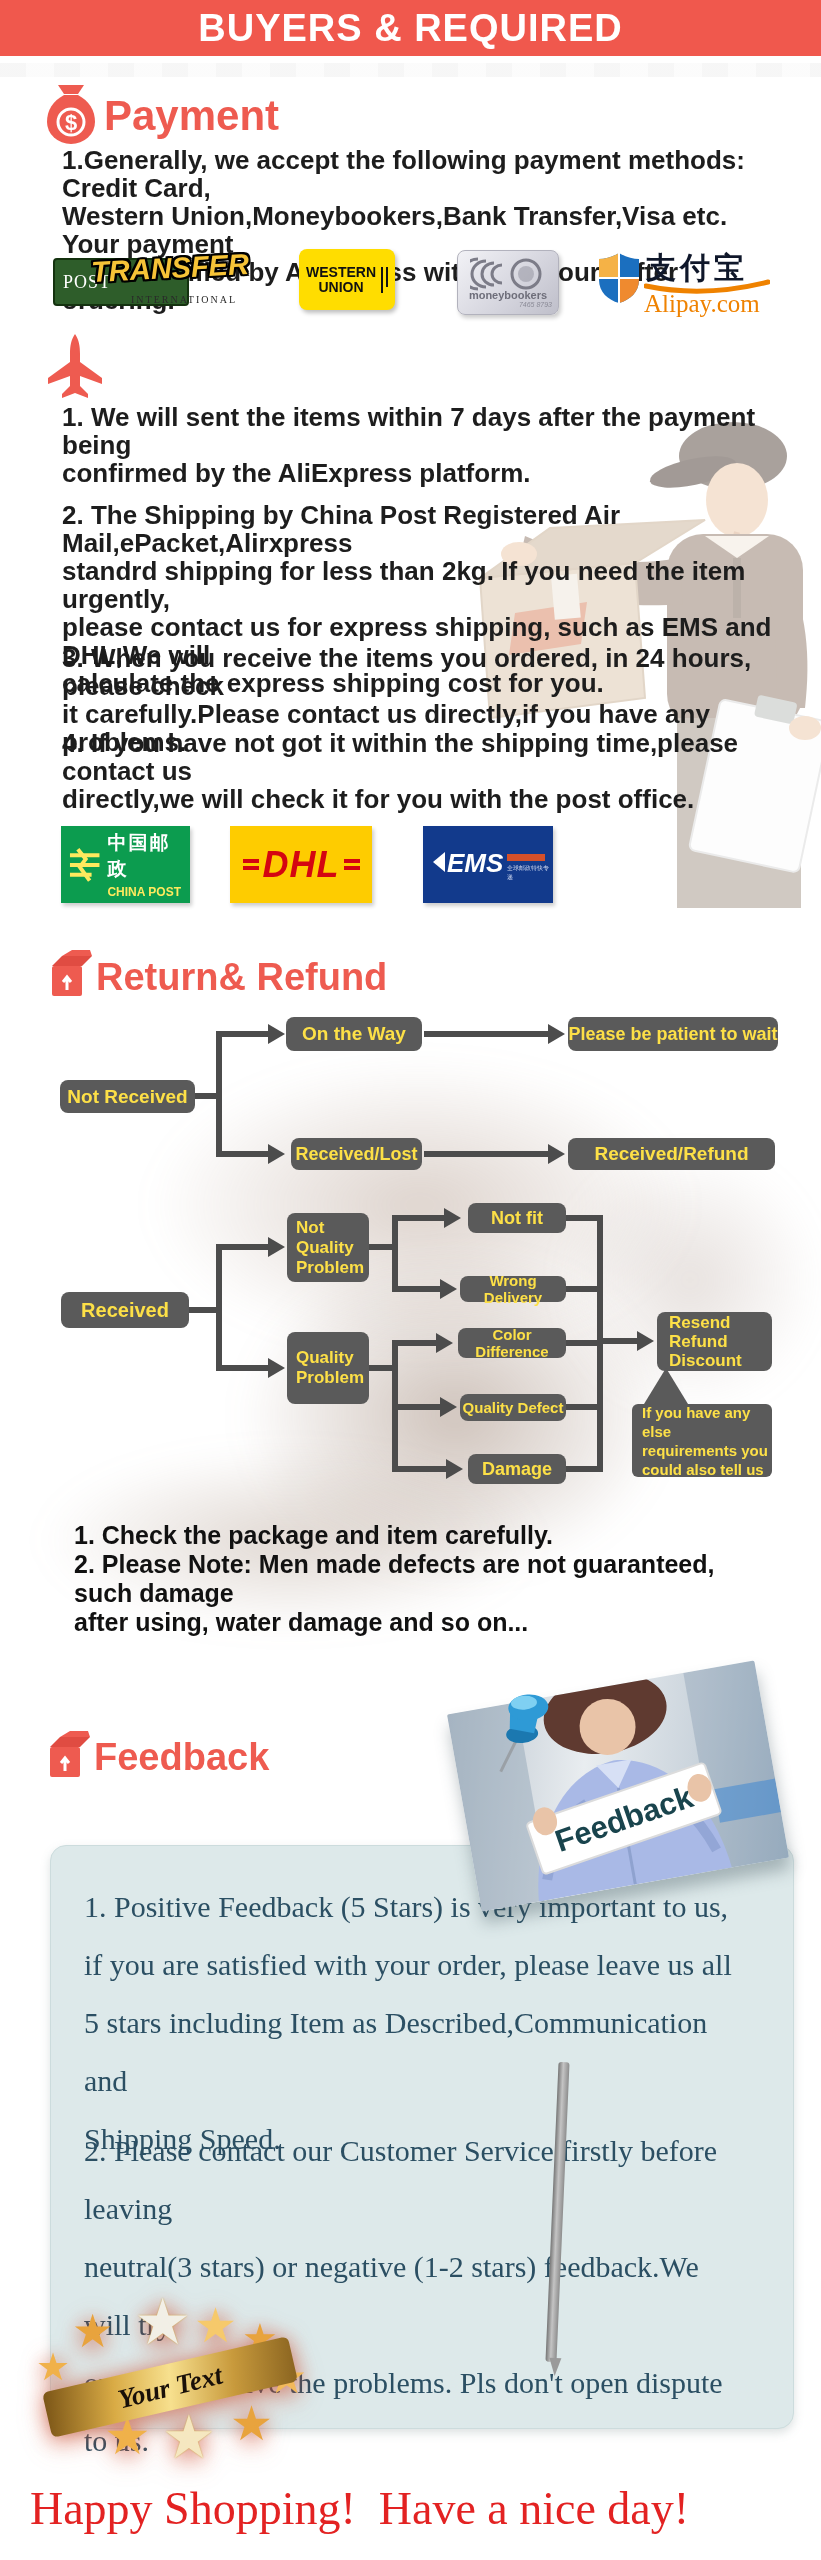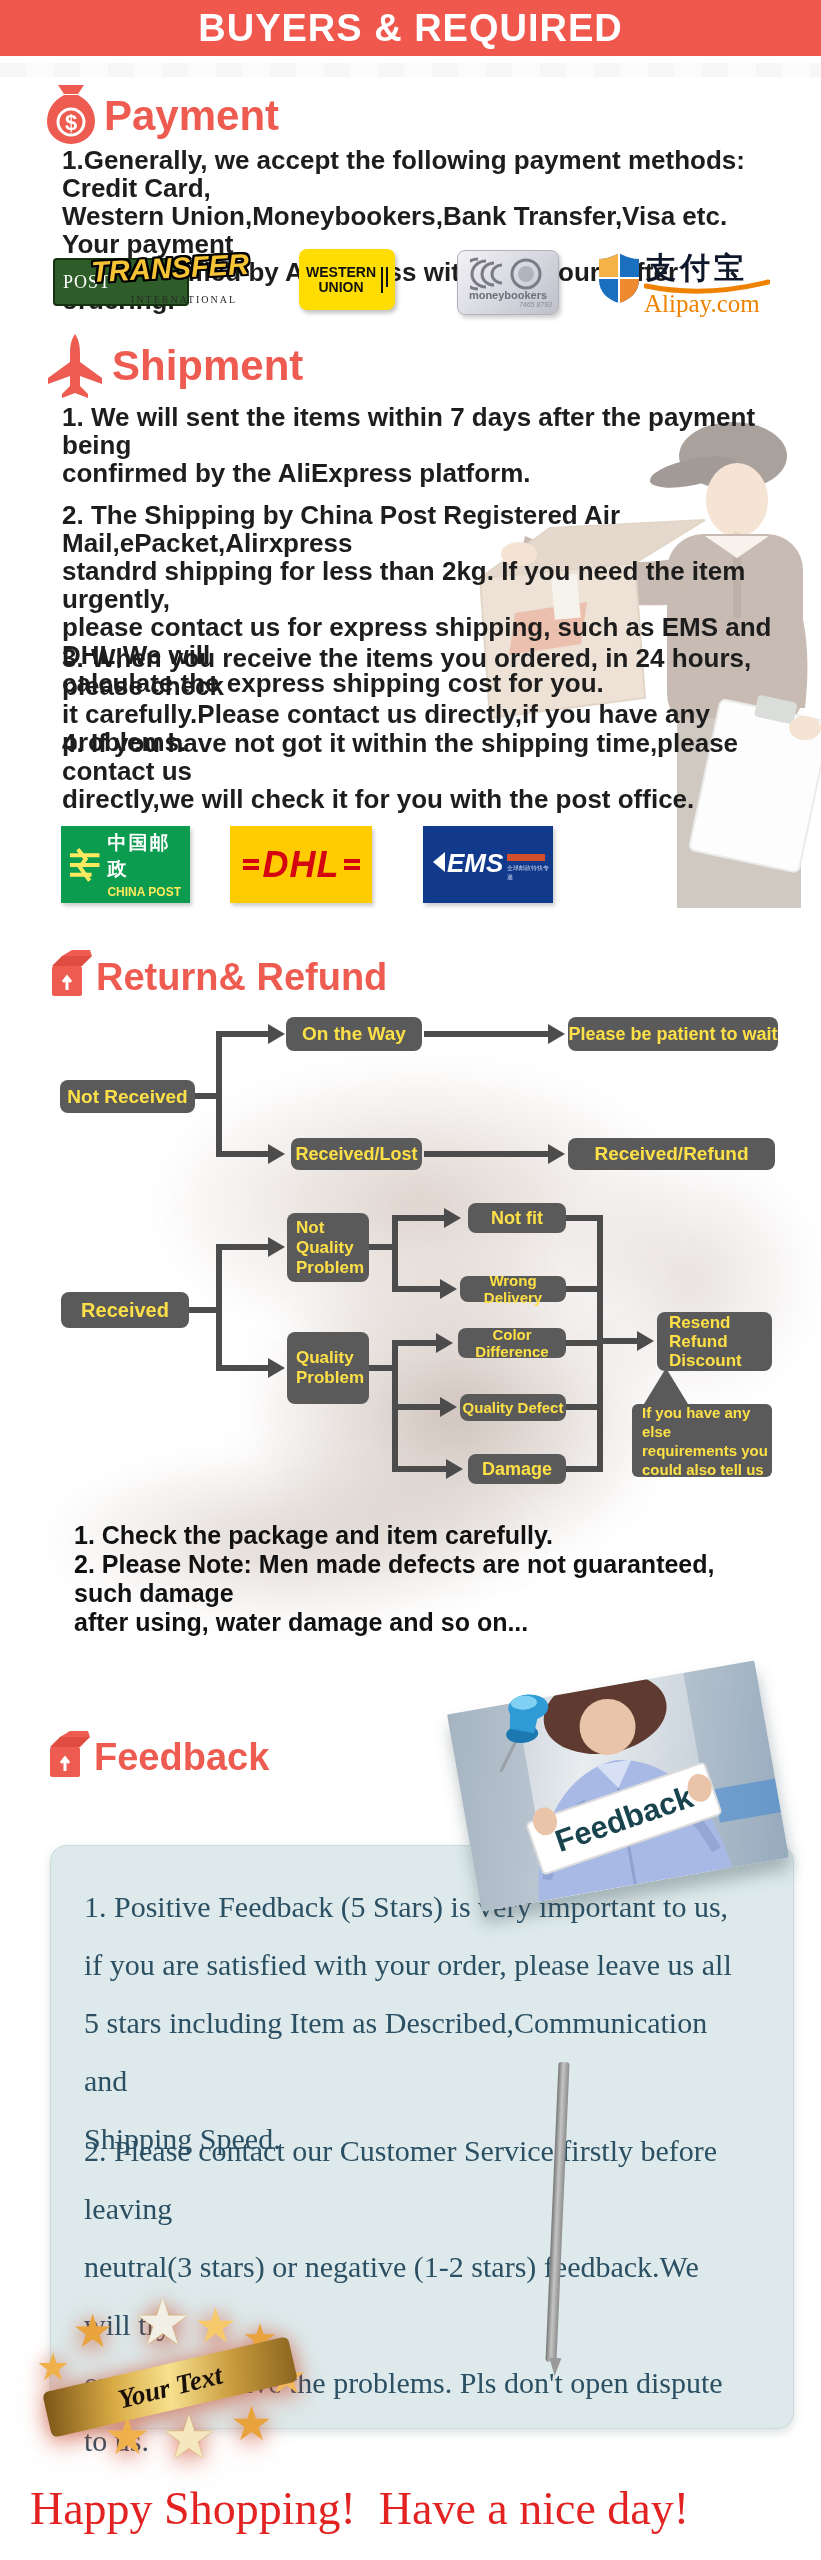--- a/index.html
+++ b/index.html
@@ -137,21 +137,20 @@
       </g>
       <ellipse cx="350" cy="320" rx="16" ry="12" fill="#ecc8a8"></ellipse>
     </svg>
   </div>
 
   <svg class="abs" style="left:44px;top:332px;" width="62" height="68" viewBox="0 0 62 68">
     <g fill="#ee5b50">
       <path d="M31 2 C35 8 36 14 36 22 L36 30 L58 46 L58 52 L36 44 L36 54 L44 62 L44 66 L31 61 L18 66 L18 62 L26 54 L26 44 L4 52 L4 46 L26 30 L26 22 C26 14 27 8 31 2 Z"></path>
     </g>
   </svg>
-  <div class="abs sec-title" style="left:112px;top:342px;font-size:42px;">Shipment</div>
 
   <div class="abs para pre" style="left:62px;top:403px;">1. We will sent the items within 7 days after the payment being
 confirmed by the AliExpress platform.</div>
   <div class="abs para pre" style="left:62px;top:501px;">2. The Shipping by China Post Registered Air Mail,ePacket,Alirxpress
 standrd shipping for less than 2kg. If you need the item urgently,
 please contact us for express shipping, such as EMS and DHL,We will
 calculate the express shipping cost for you.</div>
   <div class="abs para pre" style="left:62px;top:644px;">3. When you receive the items you ordered, in 24 hours, please check
 it carefully.Please contact us directly,if you have any problems.</div>
   <div class="abs para pre" style="left:62px;top:729px;">4. If you have not got it within the shipping time,please contact us

